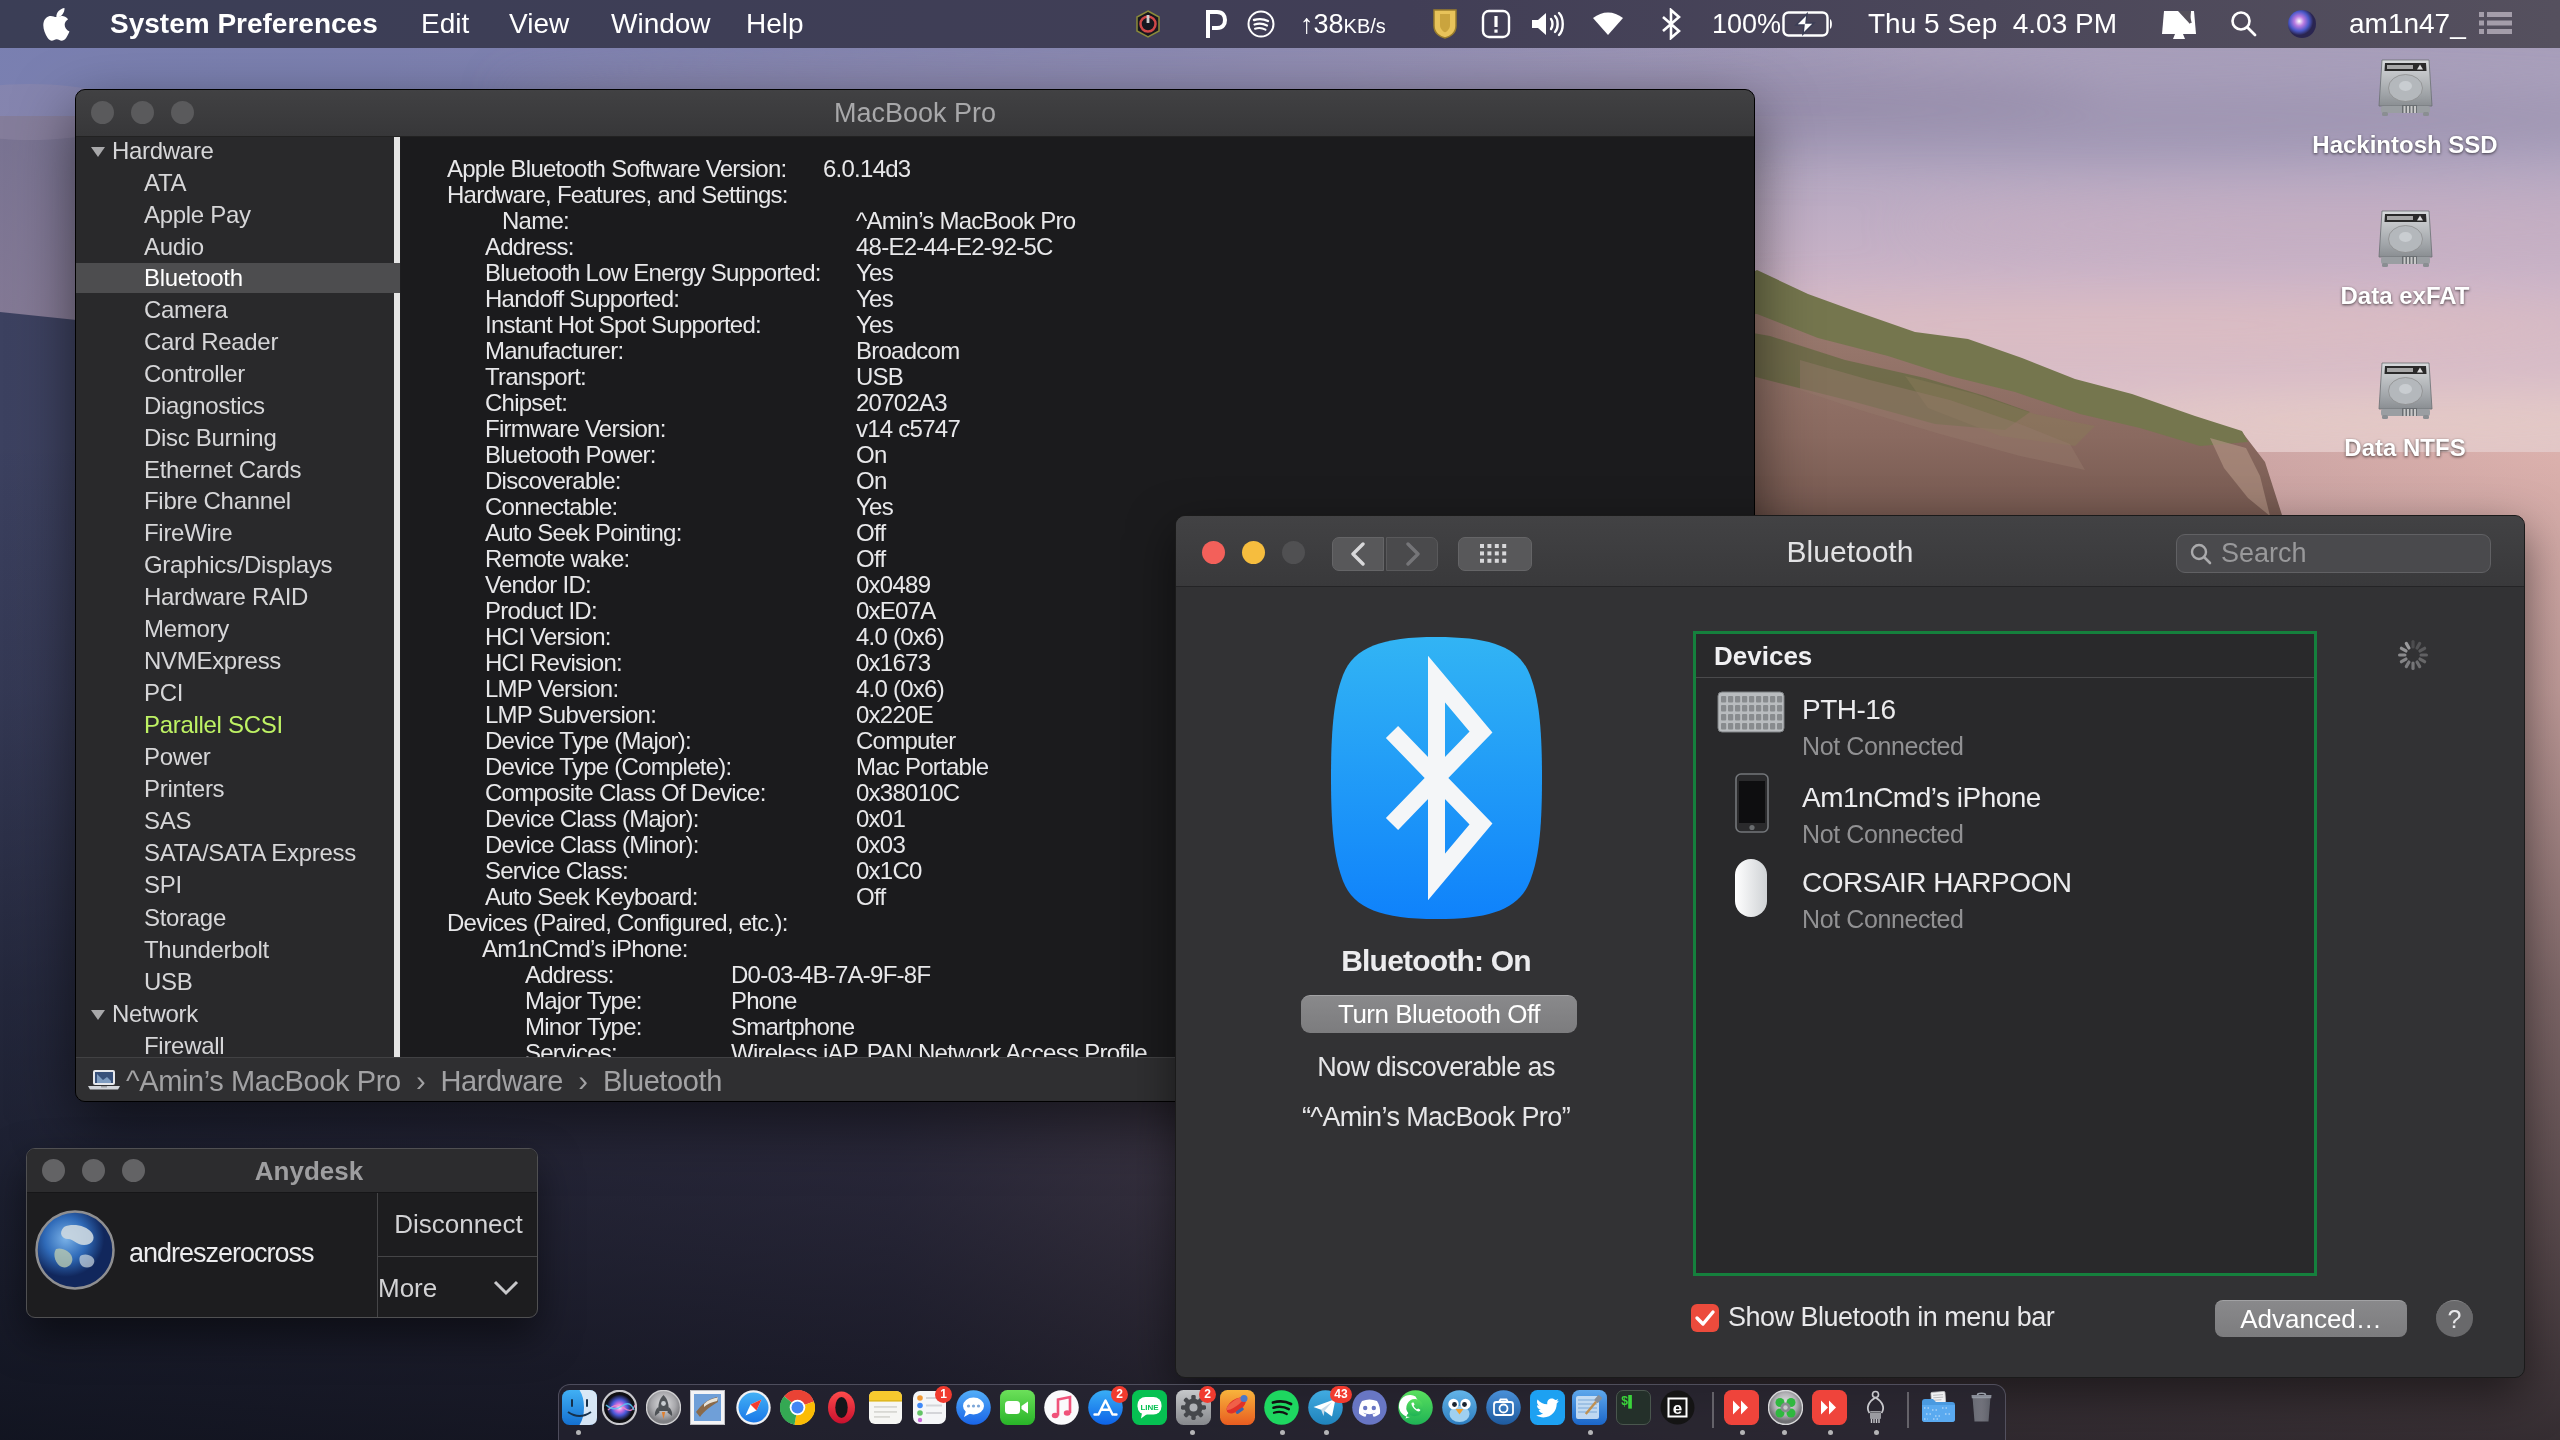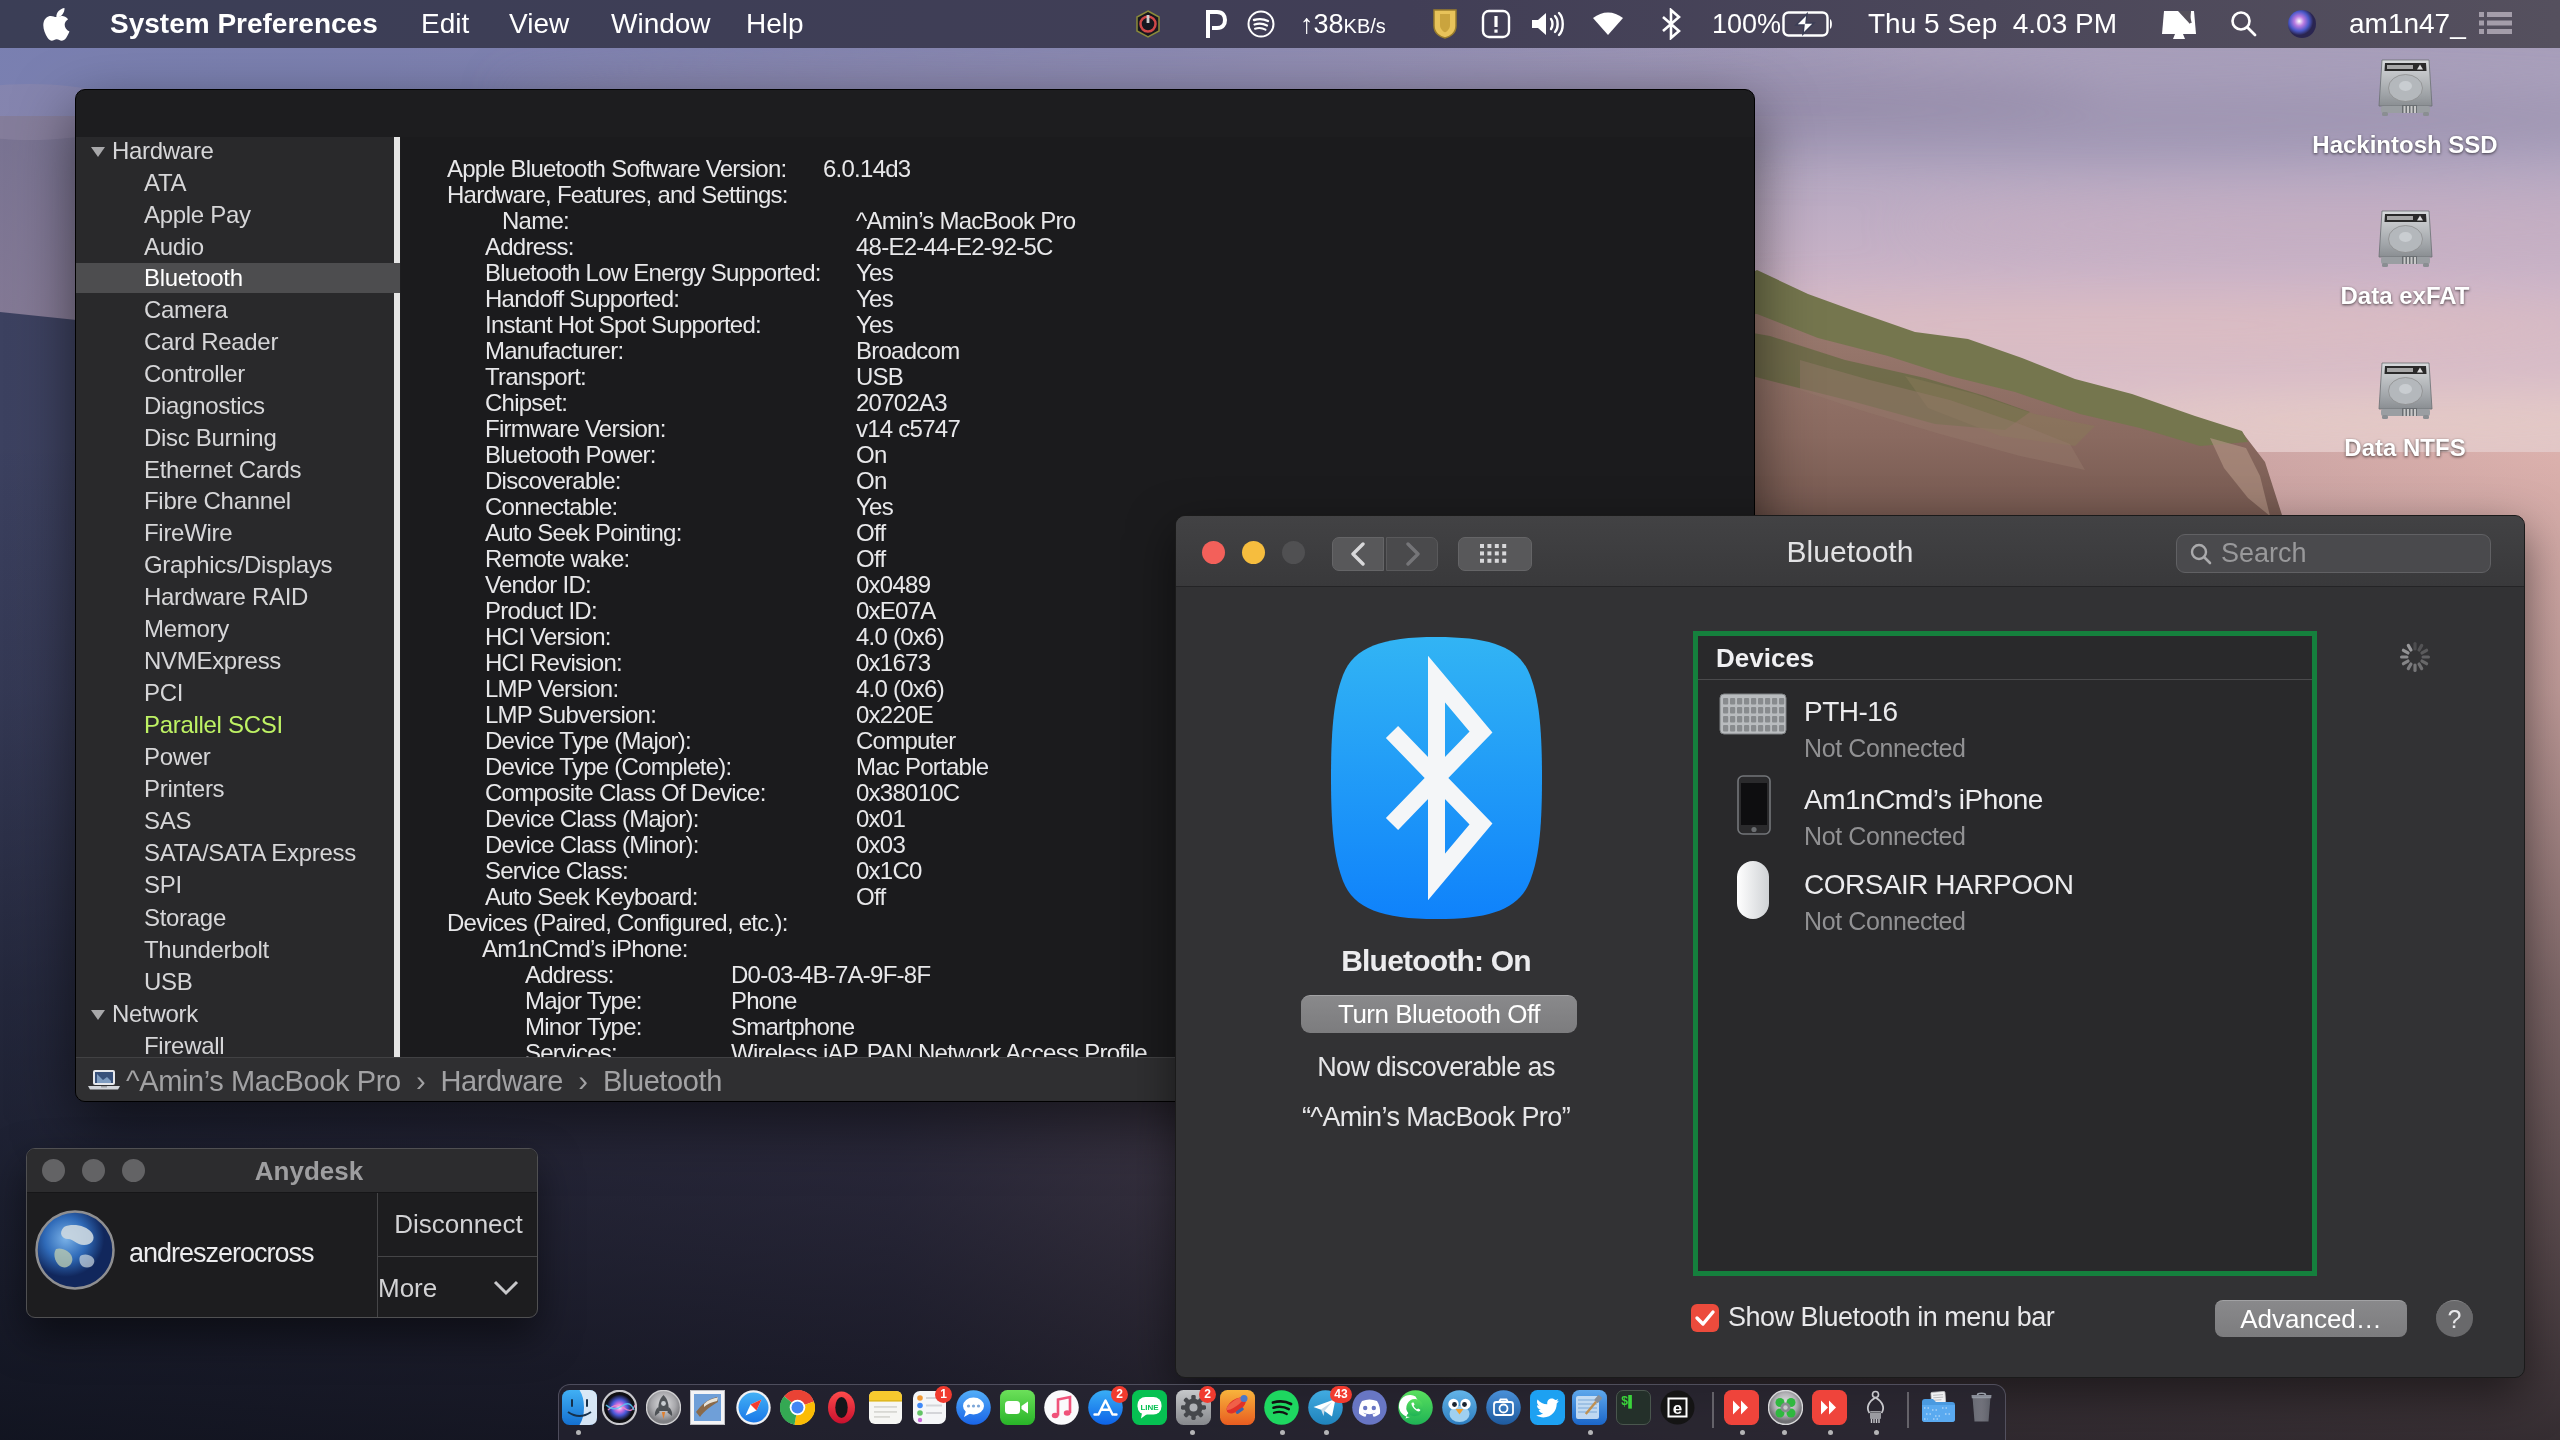--- a/index.html
+++ b/index.html
@@ -140,20 +140,26 @@
  <rect x="26.5" y="47" width="2" height="7" fill="#c8c8c8"></rect>
       <rect x="30" y="47" width="2" height="7" fill="#c8c8c8"></rect>
       <rect x="33.5" y="47" width="2" height="7" fill="#c8c8c8"></rect>
       <rect x="37" y="47" width="2" height="7" fill="#c8c8c8"></rect>
  <rect x="5" y="53" width="6" height="4" rx="1.5" fill="#8a8e92"></rect>
       <rect x="46" y="53" width="6" height="4" rx="1.5" fill="#8a8e92"></rect>
 </svg>
 <div style="position:absolute;left:2255px;top:434px;width:300px;text-align:center;color:#fff;font-size:24px;font-weight:bold;text-shadow:0 1px 3px rgba(0,0,0,0.65)">Data NTFS</div>
 
 <div style="position:absolute;left:75px;top:89px;width:1680px;height:1013px;border-radius:10px;overflow:hidden;background:#1d1d1f;box-shadow:0 22px 60px rgba(0,0,0,0.55);border:1px solid #000">
+ <div style="position:absolute;left:0;top:0;width:100%;height:47px;background:linear-gradient(#414143,#373739);border-bottom:1px solid #222">
+  <div class="tl" style="left:15px;top:11px;background:#5a5a5c"></div>
+  <div class="tl" style="left:55px;top:11px;background:#5a5a5c"></div>
+  <div class="tl" style="left:95px;top:11px;background:#5a5a5c"></div>
+  <div style="position:absolute;left:0;top:0;width:100%;height:47px;line-height:47px;text-align:center;color:#a8a8aa;font-size:27px">MacBook Pro</div>
+ </div>
  <div style="position:absolute;left:0;top:47px;width:324px;height:920px;background:#29292b;border-right:6px solid #e5e5e5">
         <svg width="16" height="14" viewBox="0 0 16 14" style="position:absolute;left:14px;top:8px">
           <path d="M1,2 L15,2 L8,12 Z" fill="#a8a8aa"></path>
         </svg>
         <div style="position:absolute;left:36px;top:-1px;height:30px;line-height:30px;font-size:24px;letter-spacing:-0.3px;color:#d6d6d8;white-space:nowrap">Hardware</div>
         <div style="position:absolute;left:68px;top:31px;height:30px;line-height:30px;font-size:24px;letter-spacing:-0.3px;color:#d6d6d8;white-space:nowrap">ATA</div>
         <div style="position:absolute;left:68px;top:63px;height:30px;line-height:30px;font-size:24px;letter-spacing:-0.3px;color:#d6d6d8;white-space:nowrap">Apple Pay</div>
         <div style="position:absolute;left:68px;top:95px;height:30px;line-height:30px;font-size:24px;letter-spacing:-0.3px;color:#d6d6d8;white-space:nowrap">Audio</div>
         <div style="position:absolute;left:0;top:126px;width:324px;height:30px;background:#4d4d4f"></div>
         <div style="position:absolute;left:68px;top:126px;height:30px;line-height:30px;font-size:24px;letter-spacing:-0.3px;color:#ffffff;white-space:nowrap">Bluetooth</div>
@@ -344,21 +350,21 @@
             <stop offset="1" stop-color="#0f82fb"></stop>
           </linearGradient>
         </defs>
   <path d="M105.5,0 C160,0 188,10 199,38 C207,59 211,85 211,141 C211,197 207,223 199,244 C188,272 160,282 105.5,282 C51,282 23,272 12,244 C4,223 0,197 0,141 C0,85 4,59 12,38 C23,10 51,0 105.5,0 Z" fill="url(#btg)"></path>
   <path d="M61,95 L150,187 L105.5,240 L105.5,42 L150,95 L61,187" fill="none" stroke="#f4f6f8" stroke-width="17" stroke-linejoin="miter"></path>
  </svg>
  <div style="position:absolute;left:0px;top:428px;width:520px;text-align:center;font-size:30px;font-weight:bold;letter-spacing:-0.8px;color:#ececee">Bluetooth: On</div>
  <div style="position:absolute;left:125px;top:479px;width:276px;height:38px;background:linear-gradient(#89898b,#7c7c7e);border-radius:9px;border-top:1px solid #a2a2a4;text-align:center;line-height:37px;font-size:26px;letter-spacing:-0.5px;color:#ffffff">Turn Bluetooth Off</div>
  <div style="position:absolute;left:0px;top:536px;width:520px;text-align:center;font-size:27px;letter-spacing:-0.6px;color:#e6e6e8">Now discoverable as</div>
  <div style="position:absolute;left:0px;top:586px;width:520px;text-align:center;font-size:27px;letter-spacing:-0.6px;color:#e6e6e8">“^Amin’s MacBook Pro”</div>
- <div style="position:absolute;left:517px;top:115px;width:624px;height:645px;background:#29292b;border:5px solid #15803d">
+ <div style="position:absolute;left:517px;top:115px;width:624px;height:645px;background:#29292b;border:3px solid #15803d">
   <div style="position:absolute;left:18px;top:7px;font-size:26px;font-weight:bold;color:#f0f0f2">Devices</div>
   <svg width="34" height="34" viewBox="0 0 34 34" style="position:absolute;left:700px;top:4px">
           <rect x="15.4" y="2" width="3.2" height="8.5" rx="1.6" fill="#9a9a9c" opacity="0.25" transform="rotate(0 17 17)"></rect>
           <rect x="15.4" y="2" width="3.2" height="8.5" rx="1.6" fill="#9a9a9c" opacity="0.32" transform="rotate(30 17 17)"></rect>
           <rect x="15.4" y="2" width="3.2" height="8.5" rx="1.6" fill="#9a9a9c" opacity="0.39" transform="rotate(60 17 17)"></rect>
           <rect x="15.4" y="2" width="3.2" height="8.5" rx="1.6" fill="#9a9a9c" opacity="0.45" transform="rotate(90 17 17)"></rect>
           <rect x="15.4" y="2" width="3.2" height="8.5" rx="1.6" fill="#9a9a9c" opacity="0.52" transform="rotate(120 17 17)"></rect>
           <rect x="15.4" y="2" width="3.2" height="8.5" rx="1.6" fill="#9a9a9c" opacity="0.59" transform="rotate(150 17 17)"></rect>
           <rect x="15.4" y="2" width="3.2" height="8.5" rx="1.6" fill="#9a9a9c" opacity="0.66" transform="rotate(180 17 17)"></rect>
           <rect x="15.4" y="2" width="3.2" height="8.5" rx="1.6" fill="#9a9a9c" opacity="0.73" transform="rotate(210 17 17)"></rect>

